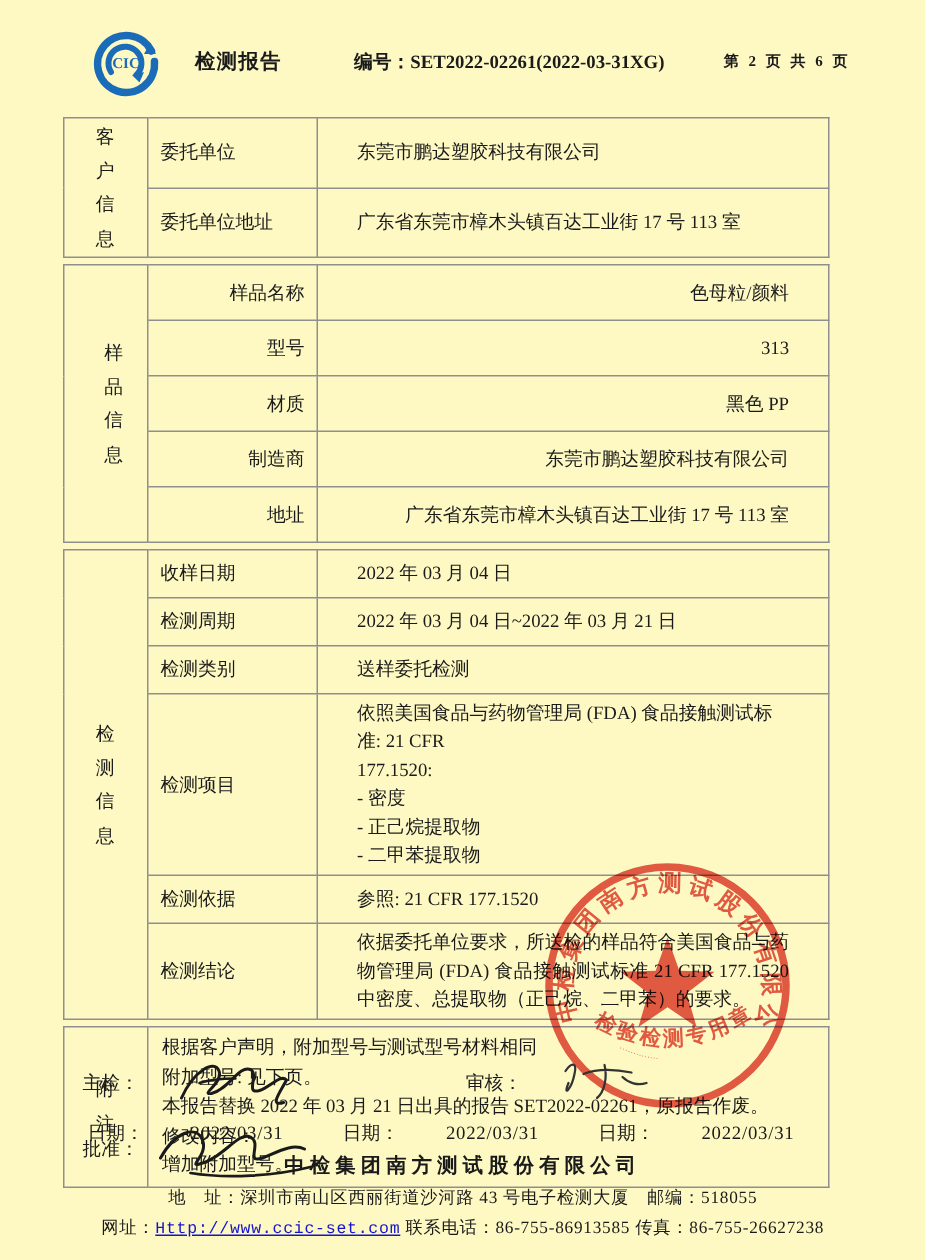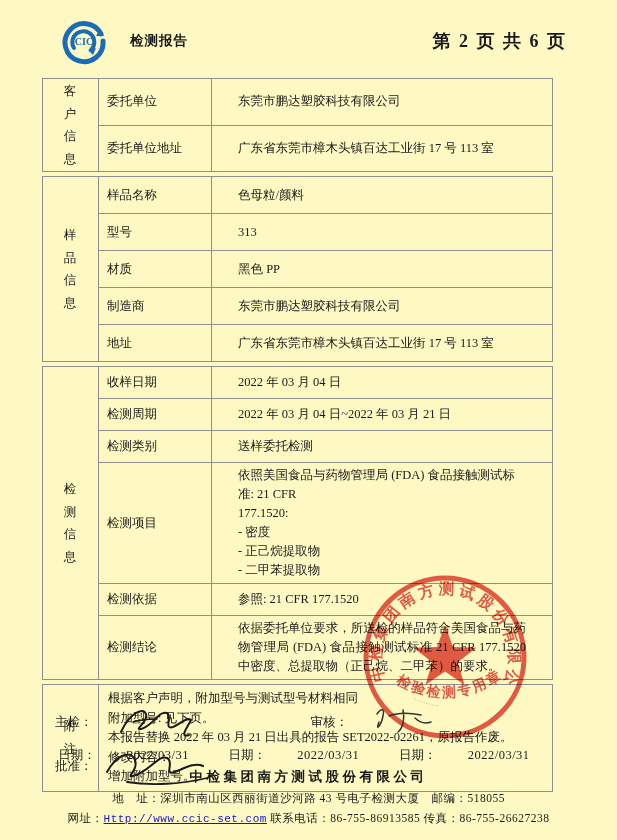--- a/index.html
+++ b/index.html
@@ -6,31 +6,31 @@
   .page{
     position:relative;width:617px;height:840px;background:#fef9c3;
     font-family:"Liberation Serif","DejaVu Serif",serif;color:#1a1a1a;
     overflow:hidden;margin:0 auto;
   }
   
   .hdr{position:absolute;top:16px;left:60px;right:50px;height:50px;display:flex;align-items:center;}
   .logo-svg{width:48px;height:48px;flex:0 0 48px;}
   .hdr-title{margin-left:22px;font-size:13.5px;font-weight:bold;letter-spacing:1px;}
   .hdr-no{margin-left:48px;font-size:12.5px;font-weight:bold;}
-  .hdr-page{margin-left:auto;font-size:18px;font-weight:bold;letter-spacing:2px;}
+  .hdr-page{margin-left:auto;font-size:10px;font-weight:bold;letter-spacing:2px;}
   
   .content{position:absolute;left:42px;top:78px;width:511px;}
   table.tb{width:100%;border-collapse:collapse;table-layout:fixed;margin-bottom:4px;}
   table.tb td{border:1px solid #8f8f8f;font-size:12.5px;vertical-align:middle;}
   td.c1{width:53px;text-align:center;}
   td.c1 .vl{width:2em;margin:0 auto;line-height:1.8;letter-spacing:1px;}
   td.c2{width:96px;padding:3px 8px;}
   td.c3{padding:3px 26px;}
   tr.h34 td{height:33px;}
-  tr.h32 td{height:30px;}
+  tr.h32 td{height:30px;text-align:right;}
   tr.h26 td{height:25px;}
   .cell-lines div{line-height:19px;}
   .just{line-height:19px;text-align:justify;}
   .notes div{line-height:19.5px;}
   td.notes{padding:4px 9px;}
   
   .sigrow{position:absolute;left:55px;top:700px;width:511px;display:grid;grid-template-columns:1fr 1fr;}
   .sigcell{display:flex;align-items:center;}
   .siglabel{font-size:12.5px;flex:0 0 44px;}
   .daterow{position:absolute;left:55px;top:747px;width:511px;display:grid;grid-template-columns:1fr 1fr 1fr;text-align:center;}
@@ -54,20 +54,21 @@
 
   <div class="hdr">
     <svg class="logo-svg" viewBox="0 0 48 48">
       <path d="M41 17 A19 19 0 1 0 43 24" fill="none" stroke="#1b6cb8" stroke-width="5" stroke-linecap="round"></path>
       <path d="M40 12 L44 19 L36 19 Z" fill="#1b6cb8"></path>
       <path d="M14 31 A11 11 0 1 1 31 33" fill="none" stroke="#1b6cb8" stroke-width="4" stroke-linecap="round"></path>
       <path d="M33 38 L28 33 L36 31 Z" fill="#1b6cb8"></path>
       <text x="24" y="28" text-anchor="middle" font-size="10" font-weight="bold" fill="#1b6cb8" font-family="Liberation Serif, serif">CIC</text>
     </svg>
     <div class="hdr-title">检测报告</div>
+    <div class="hdr-no"><span>编号：</span><span>SET2022-02261(2022-03-31XG)</span></div>
     <div class="hdr-page">第 2 页 共 6 页</div>
   </div>
 
   <div class="content">
 
     <table class="tb">
       <tbody>
           <tr class="h34">
         <td class="c1" rowspan="2">
               <div class="vl">客户信息</div>

